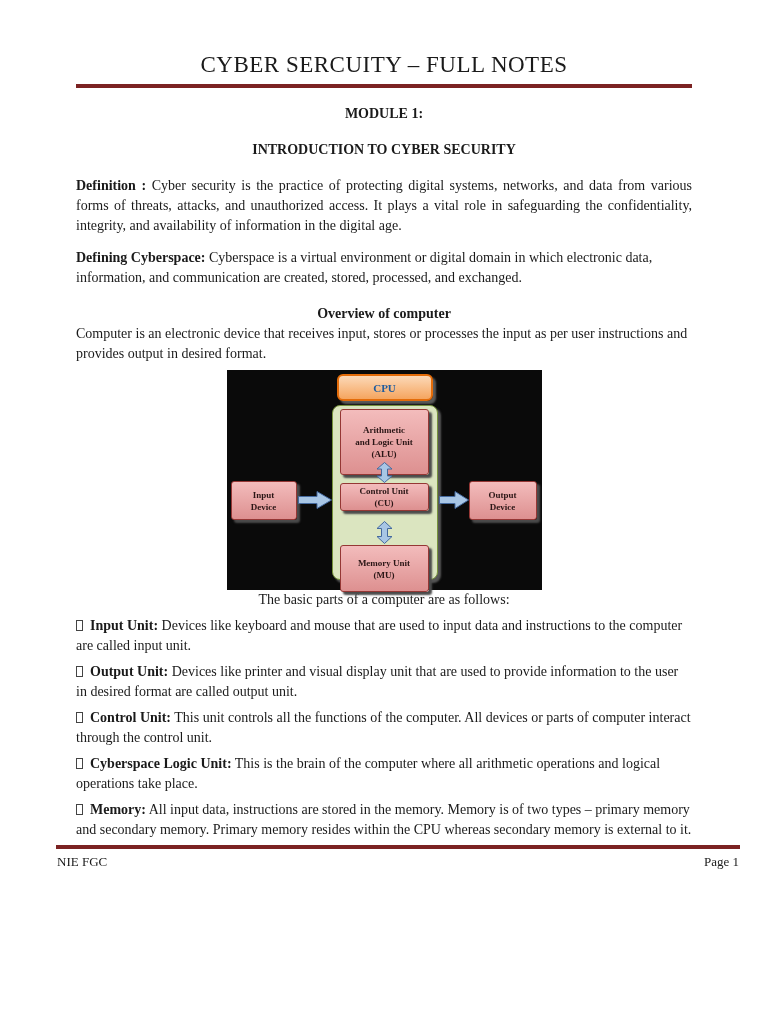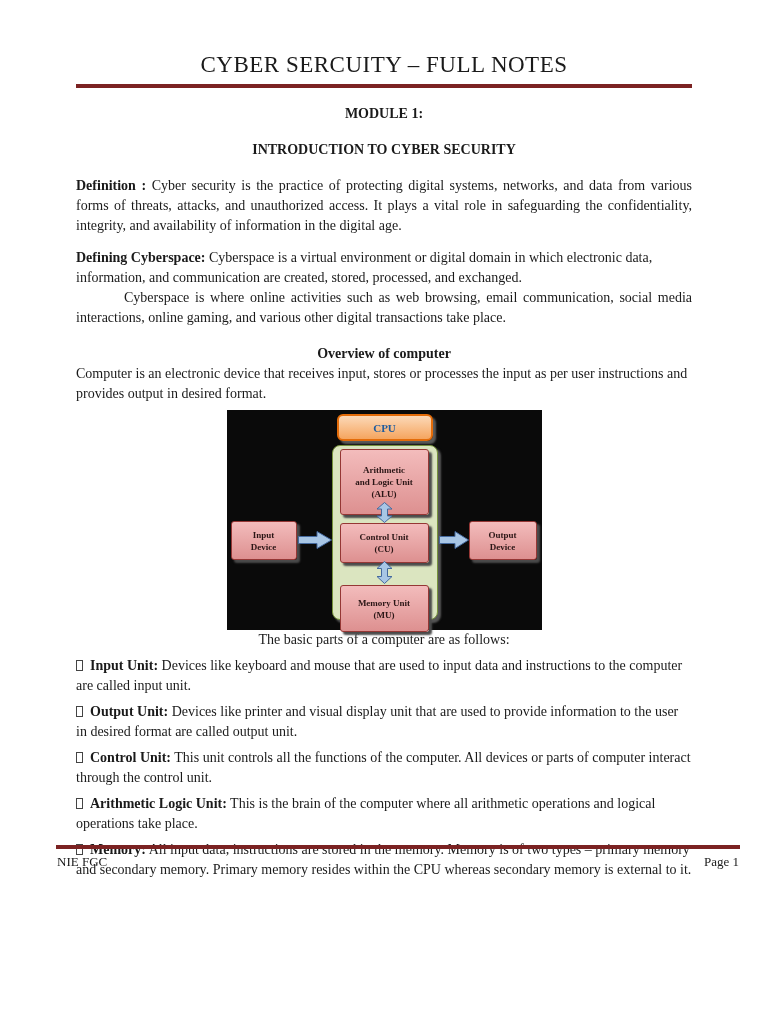--- a/index.html
+++ b/index.html
@@ -57,21 +57,21 @@
     position:absolute;
     background: linear-gradient(#f3bcbc, #dd9090);
     border: 1px solid var(--unit_border, #953735);
     border-radius: 3px;
     box-shadow: 3px 3px 2px #4a4a4a;
     display:flex; align-items:center; justify-content:center;
     text-align:center; white-space: pre-line;
     font-weight:bold; font-size:9px; line-height:12px; color:#2b1616;
   }
   .alu    { left:113px; top:39px;  width:89px; height:66px; }
-  .cu     { left:113px; top:113px; width:89px; height:40px; }
+  .cu     { left:113px; top:113px; width:89px; height:28px; }
   .mu     { left:113px; top:175px; width:89px; height:47px; }
   .input  { left:4px;   top:111px; width:66px; height:39px; }
   .output { left:242px; top:111px; width:68px; height:39px; }
   .arrow { position:absolute; }
   .arrow polygon { fill: var(--arrow_fill, #a8c6e5); stroke: var(--arrow_border, #44699e); stroke-width:1; }
 
   
   .bullet { margin-top: 6px; }
   .box-glyph {
     display:inline-block; width:7px; height:11px;
@@ -99,21 +99,20 @@
   <main class="doc-body">
 
     <p class="center bold mt-16">MODULE 1:</p>
 
     <p class="center bold mt-16">INTRODUCTION TO CYBER SECURITY</p>
 
     <p class="justify mt-16"><span class="bold">Definition :</span><span> Cyber security is the practice of protecting digital systems, networks, and data from various forms of threats, attacks, and unauthorized access. It plays a vital role in safeguarding the confidentiality, integrity, and availability of information in the digital age.</span></p>
 
     <p class="mt-12"><span class="bold">Defining Cyberspace:</span><span>  Cyberspace is a virtual environment or digital domain in which electronic data, information, and communication are created, stored, processed, and exchanged.</span></p>
 
-    <p class="justify indent">Cyberspace is where online activities such as web browsing, email communication, social media interactions, online gaming, and various other digital transactions take place.</p>
 
     <p class="center bold mt-16">Overview of computer</p>
 
     <p>Computer is an electronic device that receives input, stores or processes the input as per user instructions and provides output in desired format.</p>
 
     <figure class="diagram">
       <div class="green-box"></div>
       <div class="cpu-box">
           <span>CPU</span>
         </div>
@@ -144,21 +143,21 @@
     </figure>
 
     <p class="center">The basic parts of a computer are as follows:</p>
 
     <p class="bullet"><span class="box-glyph"></span><span class="bold">Input Unit:</span><span> Devices like keyboard and mouse that are used to input data and instructions to the computer are called input unit.</span></p>
 
     <p class="bullet"><span class="box-glyph"></span><span class="bold">Output Unit:</span><span> Devices like printer and visual display unit that are used to provide information to the user in desired format are called output unit.</span></p>
 
     <p class="bullet"><span class="box-glyph"></span><span class="bold">Control Unit:</span><span> This unit controls all the functions of the computer. All devices or parts of computer interact through the control unit.</span></p>
 
-    <p class="bullet"><span class="box-glyph"></span><span class="bold">Arithmetic Logic Unit:</span><span> This is the brain of the computer where all arithmetic operations and logical operations take place.</span></p>
+    <p class="bullet"><span class="box-glyph"></span><span class="bold">Cyberspace Logic Unit:</span><span> This is the brain of the computer where all arithmetic operations and logical operations take place.</span></p>
 
     <p class="bullet"><span class="box-glyph"></span><span class="bold">Memory:</span><span> All input data, instructions are stored in the memory. Memory is of two types – primary memory and secondary memory. Primary memory resides within the CPU whereas secondary memory is external to it.</span></p>
 
   </main>
 
   <footer class="doc-footer">
     <div class="footer-rule"></div>
     <div class="footer-row">
       <span>NIE FGC</span>
       <span>Page 1</span>

